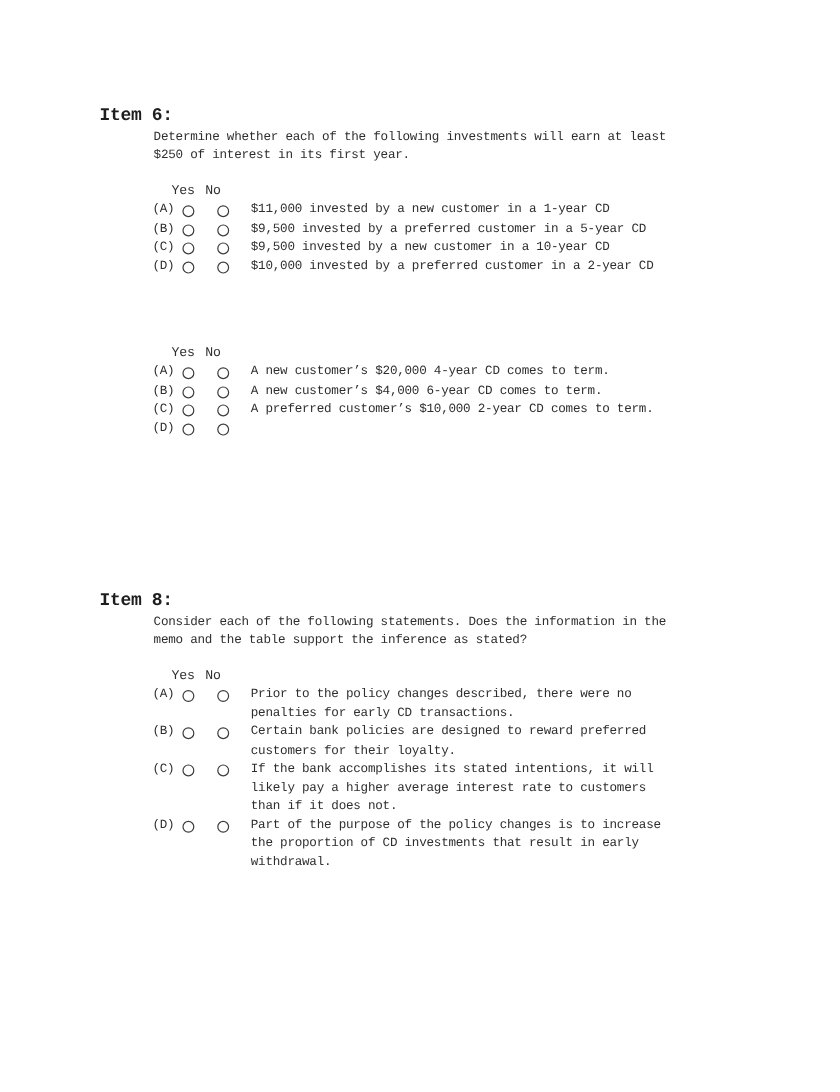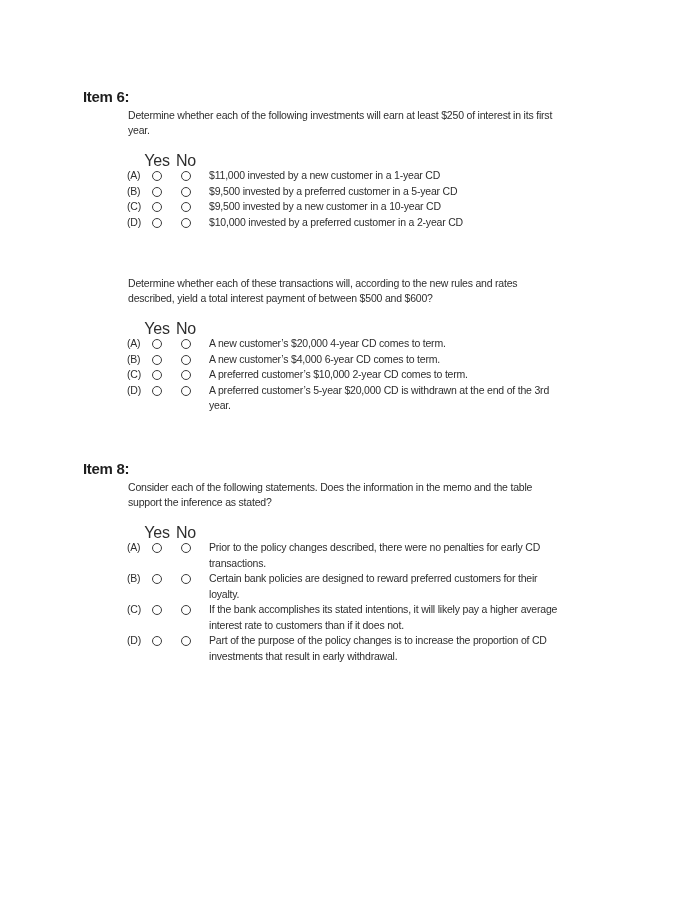--- a/index.html
+++ b/index.html
@@ -5,21 +5,21 @@
   html, body {
     margin: 0;
     padding: 0;
     background: #ffffff;
   }
   .page {
     position: relative;
     width: 700px;
     height: 820px;
     background: #ffffff;
-    font-family: Liberation Sans, sans-serif;
+    font-family: Liberation Mono, monospace;
     color: #2e2e2e;
     overflow: hidden;
   }
   .item {
     position: absolute;
     left: 83px;
     width: 510px;
   }
   .item-title {
     margin: 0;
@@ -36,24 +36,24 @@
     line-height: 15px;
     letter-spacing: -0.2px;
   }
   .opt-grid {
     margin: 15px 0 0 44px;
     display: grid;
     grid-template-columns: 16px 28px 30px 364px;
     column-gap: 0;
   }
   .opt-head {
-    font-size: 16px;
+    font-size: 11px;
     line-height: 15px;
     letter-spacing: -0.2px;
-    text-align: center;
+    text-align: left;
     padding-bottom: 0;
   }
   .opt-cell {
     font-size: 10.5px;
     line-height: 15.5px;
     letter-spacing: -0.2px;
   }
   .opt-letter {
     text-align: left;
   }
@@ -145,21 +145,20 @@
           <span class="radio"></span>
         </div>
       <div class="opt-cell radio-cell">
           <span class="radio"></span>
         </div>
       <div class="opt-cell opt-statement">$10,000 invested by a preferred customer in a 2-year CD</div>
     </div>
   </section>
 
   <section class="item" style="top:273px;">
-    <p class="item-intro">Determine whether each of these transactions will, according to the new rules and rates described, yield a total interest payment of between $500 and $600?</p>
     <div class="opt-grid">
       <div class="opt-head"></div>
       <div class="opt-head">Yes</div>
       <div class="opt-head">No</div>
       <div class="opt-head"></div>
 
       <div class="opt-cell opt-letter">(A)</div>
       <div class="opt-cell radio-cell">
           <span class="radio"></span>
         </div>
@@ -186,25 +185,24 @@
         </div>
       <div class="opt-cell opt-statement">A preferred customer’s $10,000 2-year CD comes to term.</div>
 
       <div class="opt-cell opt-letter">(D)</div>
       <div class="opt-cell radio-cell">
           <span class="radio"></span>
         </div>
       <div class="opt-cell radio-cell">
           <span class="radio"></span>
         </div>
-      <div class="opt-cell opt-statement">A preferred customer’s 5-year $20,000 CD is withdrawn at the end of the 3rd year.</div>
     </div>
   </section>
 
-  <section class="item" style="top:460px;">
+  <section class="item" style="top:492px;">
     <h2 class="item-title">Item 8:</h2>
     <p class="item-intro">Consider each of the following statements. Does the information in the memo and the table support the inference as stated?</p>
     <div class="opt-grid">
       <div class="opt-head"></div>
       <div class="opt-head">Yes</div>
       <div class="opt-head">No</div>
       <div class="opt-head"></div>
 
       <div class="opt-cell opt-letter">(A)</div>
       <div class="opt-cell radio-cell">

